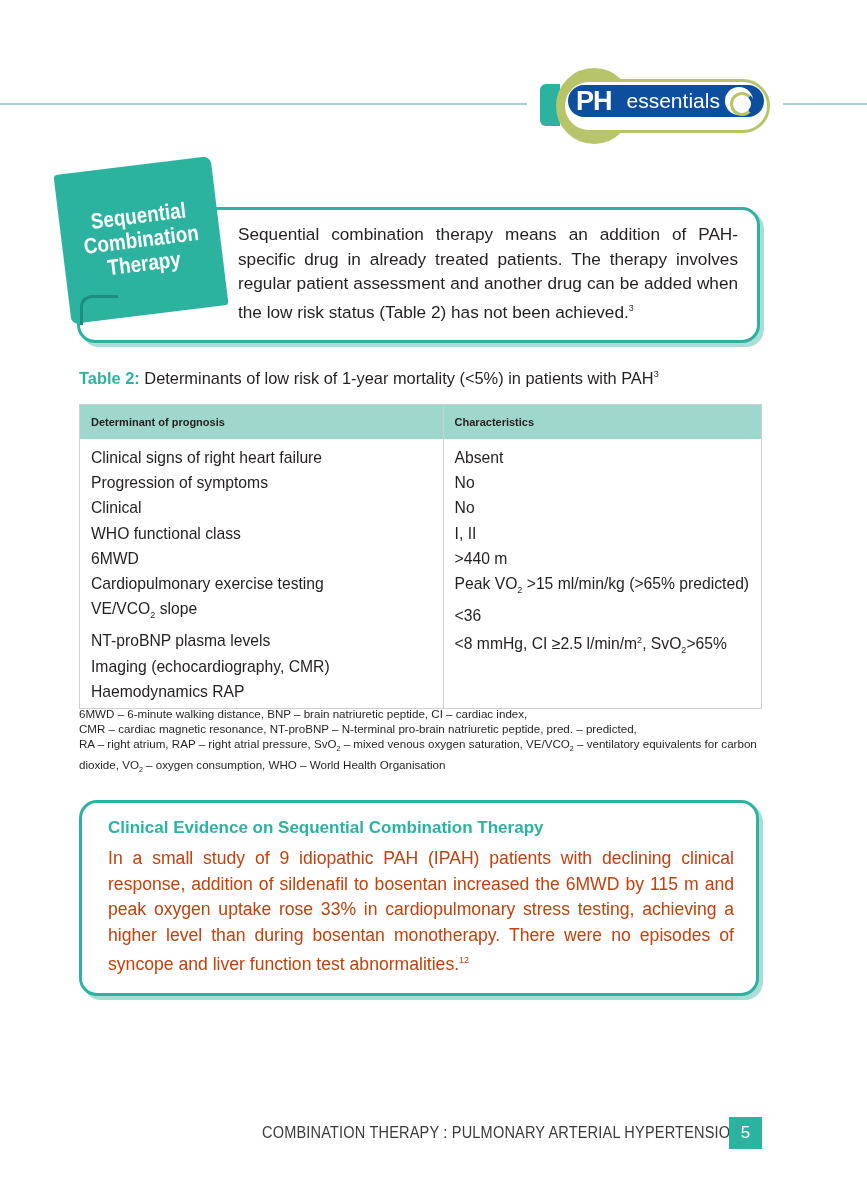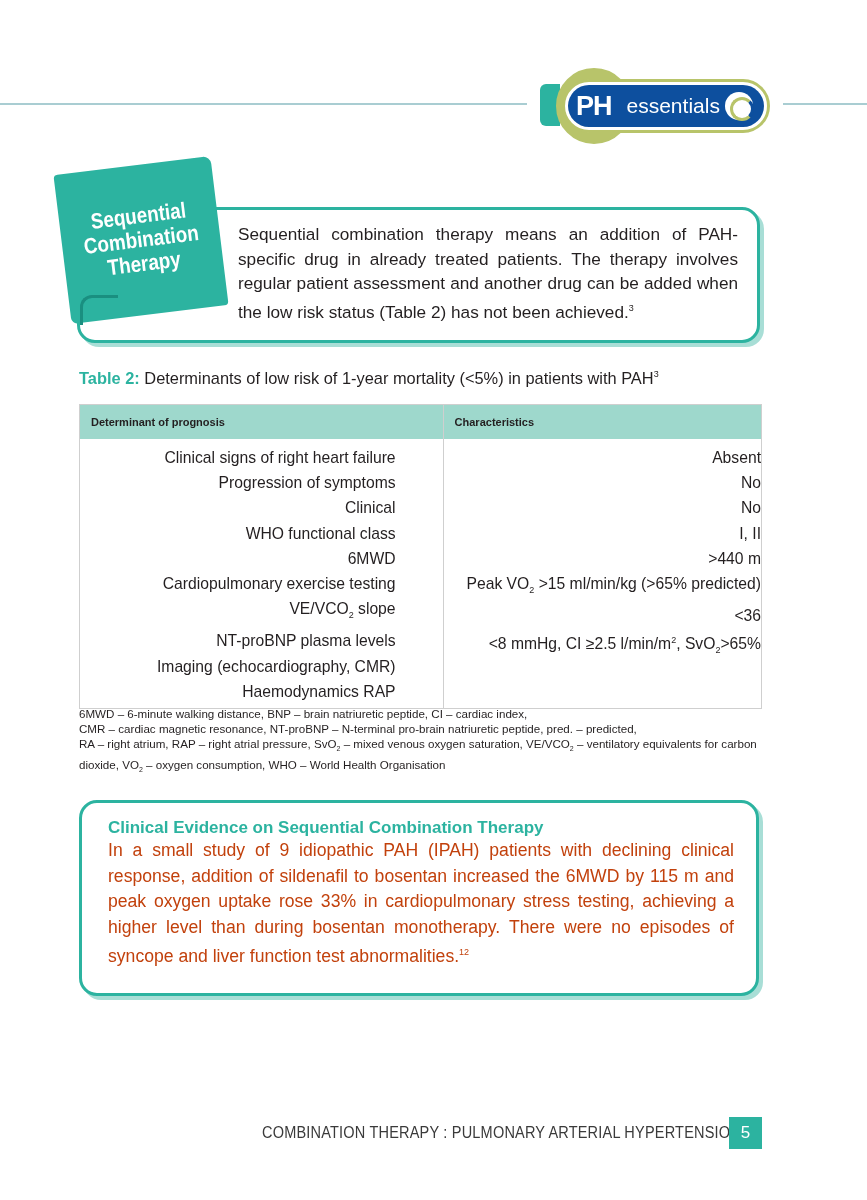--- a/index.html
+++ b/index.html
@@ -9,21 +9,21 @@
     }
     .top-rule { position: absolute; top: 103px; height: 2px; background: #a9cdd2; }
     .top-rule.left { left: 0; width: 527px; }
     .top-rule.right { left: 783px; width: 84px; }
 
     
     .logo { position: absolute; left: 538px; top: 68px; width: 235px; height: 76px; }
     .logo-ring { position: absolute; left: 18px; top: 0; width: 76px; height: 76px; border-radius: 50%; border: 11px solid #b8c46a; }
     .logo-tab { position: absolute; left: 2px; top: 16px; width: 20px; height: 42px; background: #2cb3a0; border-radius: 6px 0 0 6px; }
     .logo-pill { position: absolute; left: 24px; top: 11px; width: 208px; height: 54px; border-radius: 28px; border: 3px solid #b8c46a; background: #ffffff; }
-    .logo-inner { position: absolute; left: 30px; top: 17px; width: 196px; height: 42px; border-radius: 22px; background: #0d4f9e; display: flex; align-items: center; padding-left: 8px; }
+    .logo-inner { position: absolute; left: 30px; top: 17px; width: 196px; height: 32px; border-radius: 22px; background: #0d4f9e; display: flex; align-items: center; padding-left: 8px; }
     .logo-ph { color: #fff; font-weight: bold; font-size: 27px; letter-spacing: -1px; }
     .logo-ess { color: #fff; font-size: 21px; margin-left: 15px; }
     .logo-glyph { width: 28px; height: 28px; margin-left: 5px; border-radius: 50%; background: #ffffff; position: relative; }
     .logo-glyph::before { content: ""; position: absolute; left: 5px; top: 5px; width: 18px; height: 18px; border-radius: 50%; border: 3px solid #b8c46a; border-right-color: #0d4f9e; }
 
     
     .intro-box { position: absolute; left: 77px; top: 207px; width: 683px; height: 136px; border: 3px solid #2cb3a0; border-radius: 18px; box-shadow: 4px 4px 0 #a8ded6; background: #fff; }
     .intro-text { position: absolute; left: 238px; top: 222px; width: 500px; font-size: 17.2px; line-height: 24.7px; color: #231f20; text-align: justify; }
     .intro-text sup, .evidence-text sup { font-size: 9px; vertical-align: 7px; }
 
@@ -34,31 +34,31 @@
     
     .table-caption { position: absolute; left: 79px; top: 369px; font-size: 16.4px; color: #231f20; white-space: nowrap; }
     .table-caption .label { color: #2cb3a0; font-weight: bold; }
     .table-caption sup { font-size: 9px; vertical-align: 7px; }
     .table { position: absolute; left: 79px; top: 404px; width: 683px; border: 1px solid #cfcfcf; }
     .thead { display: flex; background: #9ed8cc; height: 34px; align-items: center; }
     .th { font-weight: bold; font-size: 11px; padding-left: 11px; }
     .col1 { width: 340px; }
     .col2 { width: 343px; border-left: 1px solid #cfcfcf; margin-left: 47px; }
     .tbody { display: flex; }
-    .tbody .col1, .tbody .col2 { padding: 6px 0 4px 11px; text-align: right; }
+    .tbody .col1, .tbody .col2 { padding: 6px 0 4px 11px; }
     .td { font-size: 15.7px; line-height: 25.2px; white-space: nowrap; }
     .td sub { font-size: 9px; vertical-align: -4px; }
     .td sup { font-size: 9px; vertical-align: 6px; }
 
     .footnotes { position: absolute; left: 79px; top: 706px; width: 690px; font-size: 11.6px; line-height: 15.2px; color: #231f20; }
     .footnotes sub { font-size: 7px; vertical-align: -3px; }
 
     
     .evidence-box { position: absolute; left: 79px; top: 800px; width: 680px; height: 196px; border: 3px solid #2cb3a0; border-radius: 18px; box-shadow: 4px 4px 0 #a8ded6; padding: 15px 22px 0 26px; background: #fff; }
-    .evidence-title { color: #2cb3a0; font-weight: bold; font-size: 17px; }
+    .evidence-title { color: #2cb3a0; font-weight: bold; font-size: 17px; margin-bottom: 8px; }
     .evidence-text { font-size: 17.6px; line-height: 25.6px; text-align: justify; color: #c2410c; }
 
     
     .footer { position: absolute; left: 262px; top: 1124px; font-size: 15.8px; color: #3a3a3a; letter-spacing: 0.2px; white-space: nowrap; font-family: "Liberation Sans Narrow", "Liberation Sans", sans-serif; transform: scaleX(0.92); transform-origin: left; }
     .page-num { position: absolute; left: 729px; top: 1117px; width: 33px; height: 32px; background: #2cb3a0; color: #fff; font-size: 17px; display: flex; align-items: center; justify-content: center; }
   </style>
 </head>
 <body>
 
 <div class="top-rule left"></div>

